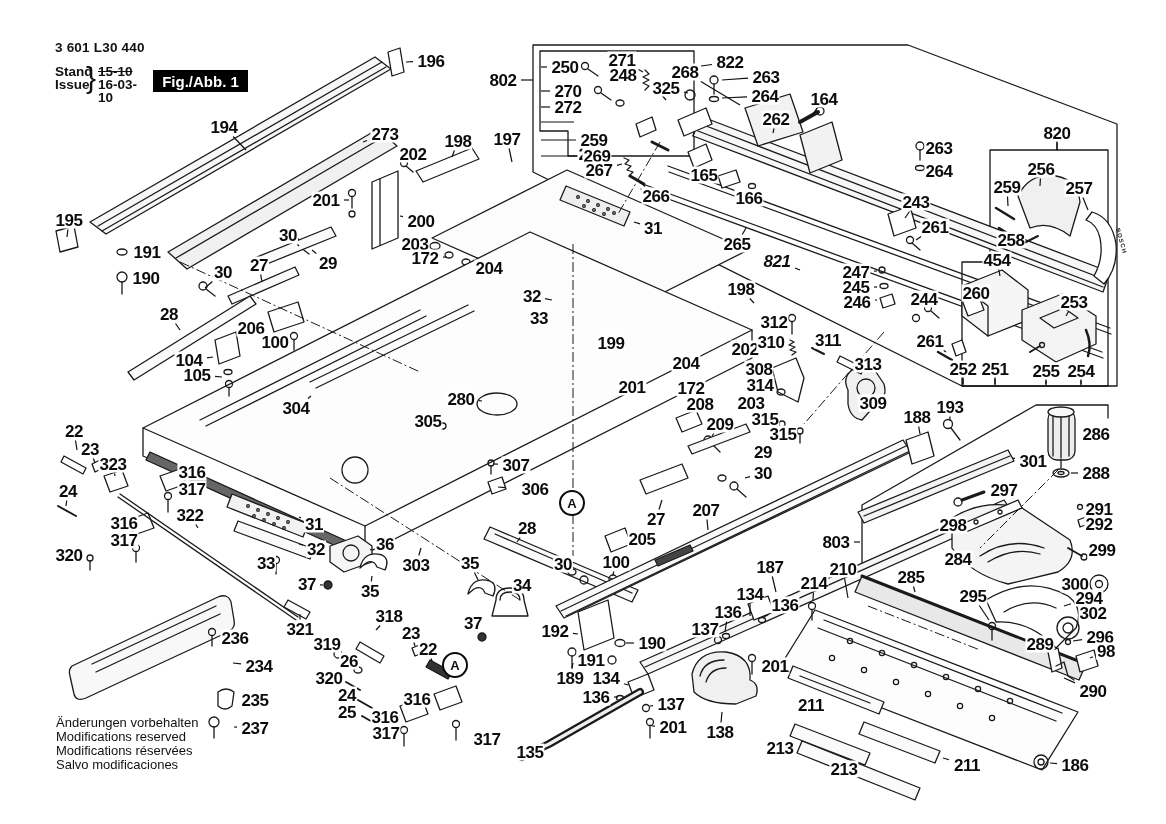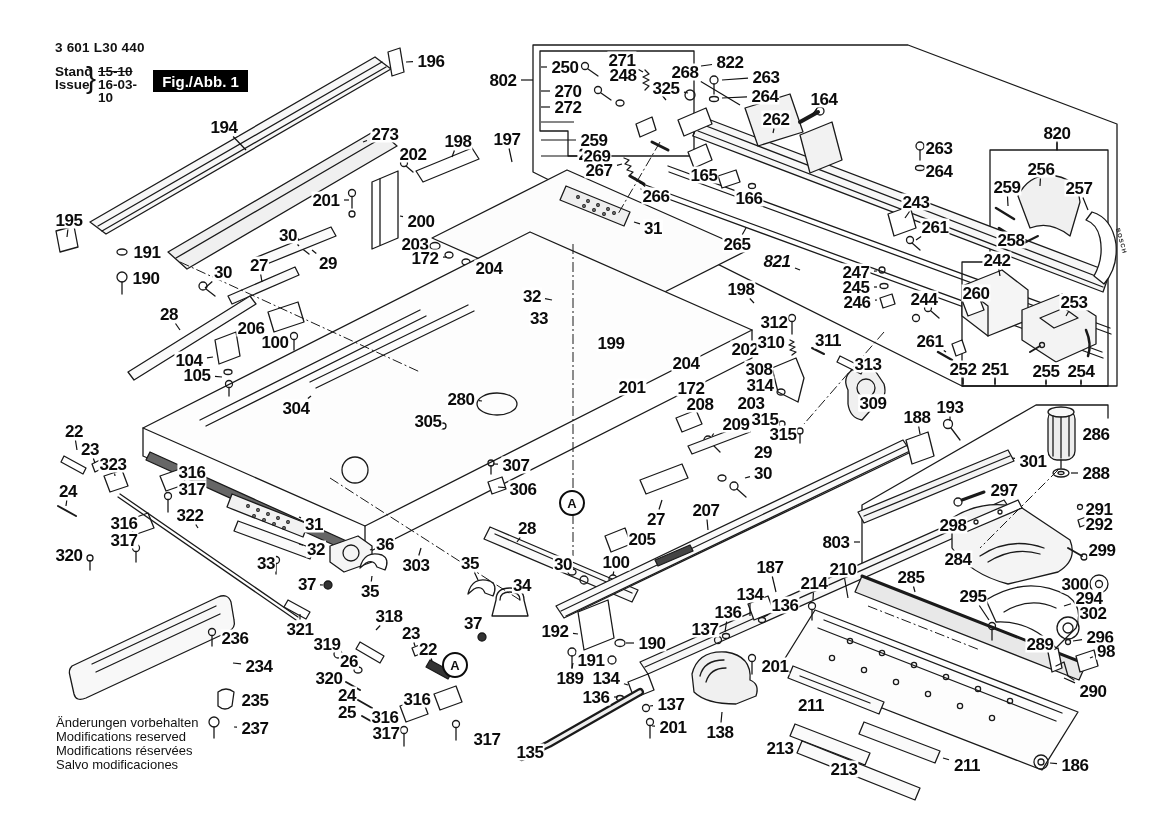--- a/index.html
+++ b/index.html
@@ -699,21 +699,21 @@
       <div class="plabel" style="left: 777px; top: 261px; font-style: italic;">821</div>
       <div class="plabel" style="left: 939px; top: 148px;">263</div>
       <div class="plabel" style="left: 939px; top: 171px;">264</div>
       <div class="plabel" style="left: 916px; top: 202px;">243</div>
       <div class="plabel" style="left: 935px; top: 227px;">261</div>
       <div class="plabel" style="left: 1057px; top: 133px;">820</div>
       <div class="plabel" style="left: 1041px; top: 169px;">256</div>
       <div class="plabel" style="left: 1007px; top: 187px;">259</div>
       <div class="plabel" style="left: 1079px; top: 188px;">257</div>
       <div class="plabel" style="left: 1011px; top: 240px;">258</div>
-      <div class="plabel" style="left: 997px; top: 260px;">242</div>
+      <div class="plabel" style="left: 997px; top: 260px;">454</div>
       <div class="plabel" style="left: 856px; top: 272px;">247</div>
       <div class="plabel" style="left: 856px; top: 287px;">245</div>
       <div class="plabel" style="left: 857px; top: 302px;">246</div>
       <div class="plabel" style="left: 924px; top: 299px;">244</div>
       <div class="plabel" style="left: 976px; top: 293px;">260</div>
       <div class="plabel" style="left: 1074px; top: 302px;">253</div>
       <div class="plabel" style="left: 930px; top: 341px;">261</div>
       <div class="plabel" style="left: 963px; top: 369px;">252</div>
       <div class="plabel" style="left: 995px; top: 369px;">251</div>
       <div class="plabel" style="left: 1046px; top: 371px;">255</div>
@@ -731,29 +731,29 @@
       <div class="plabel" style="left: 539px; top: 318px;">33</div>
       <div class="plabel" style="left: 169px; top: 314px;">28</div>
       <div class="plabel" style="left: 251px; top: 328px;">206</div>
       <div class="plabel" style="left: 275px; top: 342px;">100</div>
       <div class="plabel" style="left: 189px; top: 360px;">104</div>
       <div class="plabel" style="left: 197px; top: 375px;">105</div>
       <div class="plabel" style="left: 296px; top: 408px;">304</div>
       <div class="plabel" style="left: 461px; top: 399px;">280</div>
       <div class="plabel" style="left: 428px; top: 421px;">305</div>
       <div class="plabel" style="left: 516px; top: 465px;">307</div>
-      <div class="plabel" style="left: 523px; top: 489px;">306</div>
+      <div class="plabel" style="left: 535px; top: 489px;">306</div>
       <div class="plabel" style="left: 611px; top: 343px;">199</div>
       <div class="plabel" style="left: 745px; top: 349px;">202</div>
       <div class="plabel" style="left: 686px; top: 363px;">204</div>
       <div class="plabel" style="left: 632px; top: 387px;">201</div>
       <div class="plabel" style="left: 691px; top: 388px;">172</div>
       <div class="plabel" style="left: 751px; top: 403px;">203</div>
       <div class="plabel" style="left: 700px; top: 404px;">208</div>
-      <div class="plabel" style="left: 720px; top: 424px; margin-left: 16px;">209</div>
+      <div class="plabel" style="left: 720px; top: 424px;">209</div>
       <div class="plabel" style="left: 774px; top: 322px;">312</div>
       <div class="plabel" style="left: 771px; top: 342px;">310</div>
       <div class="plabel" style="left: 828px; top: 340px;">311</div>
       <div class="plabel" style="left: 868px; top: 364px;">313</div>
       <div class="plabel" style="left: 759px; top: 369px;">308</div>
       <div class="plabel" style="left: 760px; top: 385px;">314</div>
       <div class="plabel" style="left: 873px; top: 403px;">309</div>
       <div class="plabel" style="left: 765px; top: 419px;">315</div>
       <div class="plabel" style="left: 783px; top: 434px;">315</div>
       <div class="plabel" style="left: 763px; top: 452px;">29</div>

